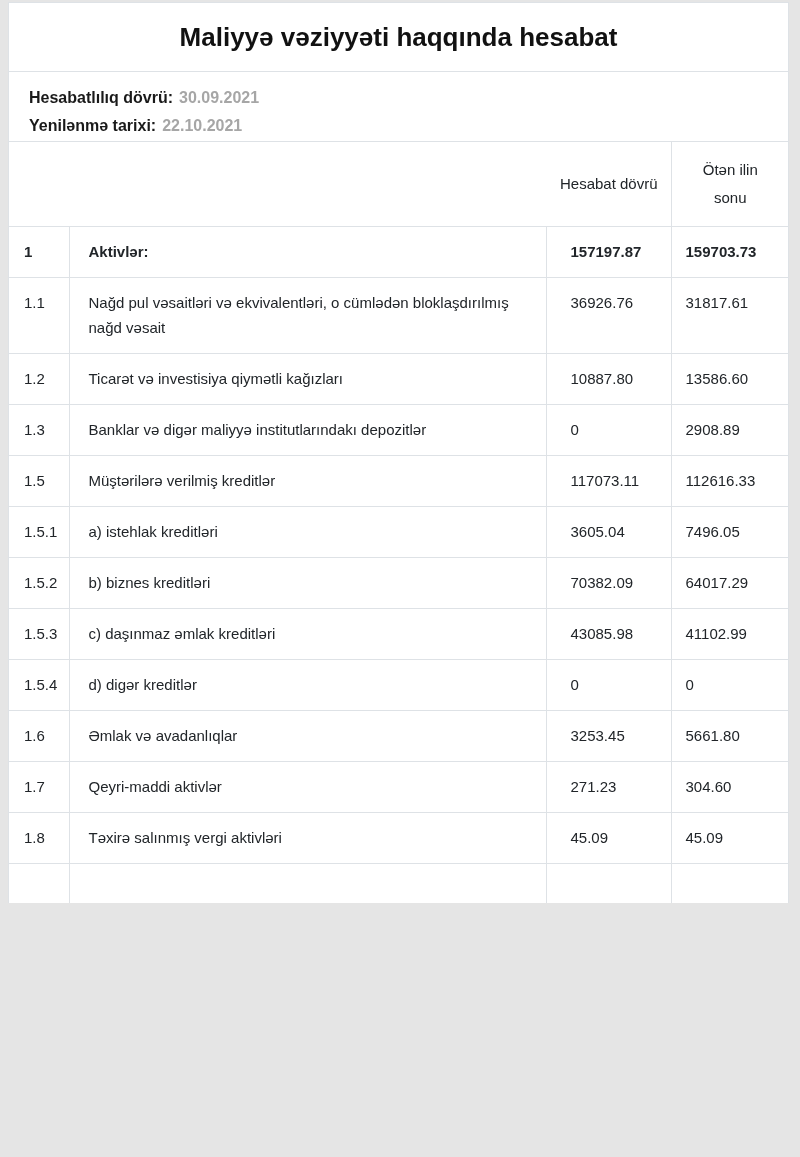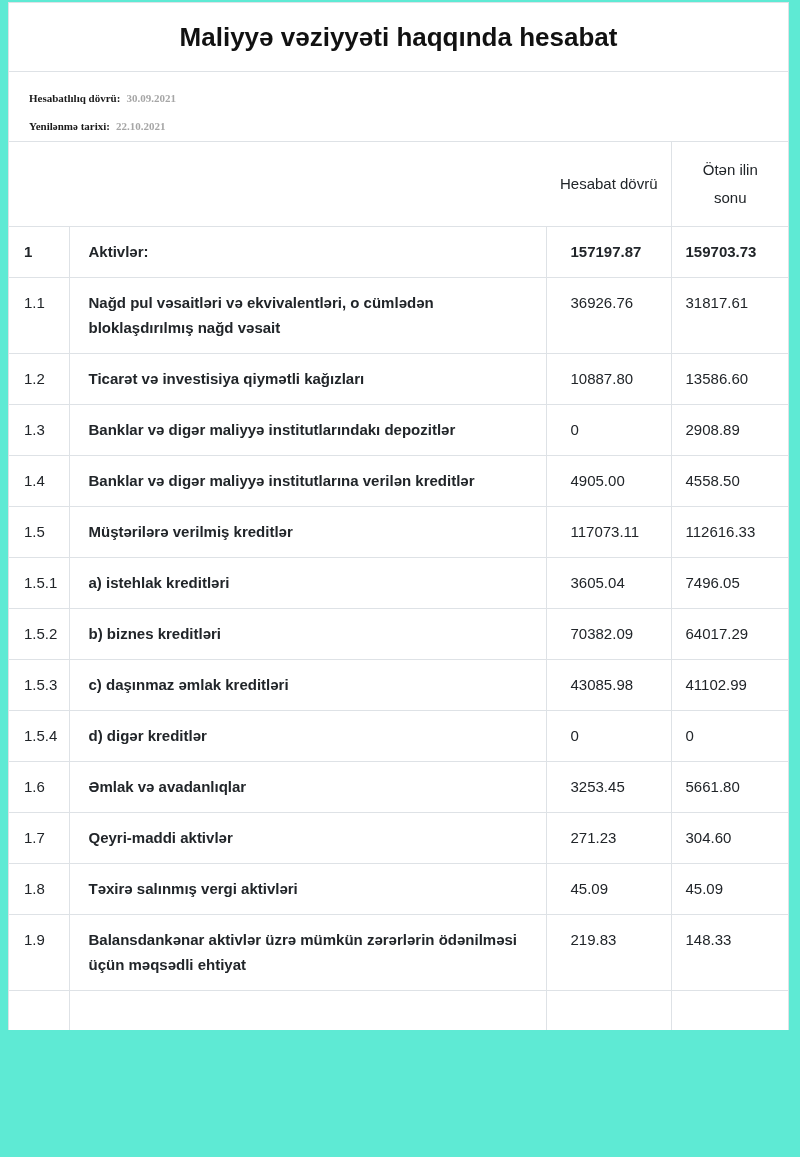--- a/index.html
+++ b/index.html
@@ -3,38 +3,38 @@
 <meta charset="utf-8">
 <style>
   * { margin: 0; padding: 0; box-sizing: border-box; }
   html, body {
     width: 800px; height: 1157px;
     background: #ffffff;
     overflow: hidden;
     font-family: "Liberation Sans", "DejaVu Sans", sans-serif;
     color: #212529;
   }
-  .page { position: relative; width: 800px; height: 1157px; background: #5eead4; }
+  .page { position: relative; width: 800px; height: 1157px; background: #e5e5e5; }
   .report {
     position: absolute; left: 8px; top: 2px; width: 781px;
     border: 1px solid #dee2e6; border-bottom: none;
     background: #fff;
   }
   .title-block {
     height: 69px; border-bottom: 1px solid #dee2e6;
     display: flex; align-items: center; justify-content: center;
   }
   .title-block h1 {
     font-size: 26px; font-weight: 700; letter-spacing: 0; color: #111;
   }
   .meta-block {
     height: 70px; border-bottom: 1px solid #dee2e6;
     padding: 12px 20px 0 20px;
   }
-  .meta-line { line-height: 28px; font-size: 11px; font-family: Liberation Serif, serif; }
+  .meta-line { line-height: 28px; font-size: 16px; }
   .meta-label { font-weight: 700; color: #1a1a1a; }
   .meta-value { font-weight: 700; color: #a6a6a6; margin-left: 6px; }
 
   table.report-table {
     width: 100%;
     border-collapse: collapse;
     border: hidden; 
     table-layout: fixed;
   }
   .report-table td {
@@ -47,21 +47,21 @@
     word-wrap: break-word;
   }
   
   .head-row td { height: 84px; vertical-align: middle; padding: 0; }
   .head-current { text-align: right; padding-right: 13px !important; font-size: 15px; }
   .head-prev { text-align: center; margin-left: 34px; }
   .head-prev-inner { display: block; max-width: 80px; margin: 0 auto; line-height: 28px; }
 
   
   .c-no    { padding-left: 15px !important; }
-  .c-label { padding-left: 19px !important; font-weight: bold; }
+  .c-label { padding-left: 19px !important; }
   .c-val   { padding-left: 24px !important; }
   .c-val2  { padding-left: 14px !important; margin-top: 16px; }
   tr.bold-row td { font-weight: 700; }
 
   .partial-row td { height: 40px; padding: 0; border-bottom: none; }
 </style>
 </head>
 <body>
 
 <div class="page">
@@ -114,26 +114,20 @@
     <td class="c-val">10887.80</td>
     <td class="c-val c-val2">13586.60</td>
   </tr>
           <tr>
     <td class="c-no">1.3</td>
     <td class="c-label">Banklar və digər maliyyə institutlarındakı depozitlər</td>
     <td class="c-val">0</td>
     <td class="c-val c-val2">2908.89</td>
   </tr>
           <tr>
-    <td class="c-no">1.4</td>
-    <td class="c-label">Banklar və digər maliyyə institutlarına verilən kreditlər</td>
-    <td class="c-val">4905.00</td>
-    <td class="c-val c-val2">4558.50</td>
-  </tr>
-          <tr>
     <td class="c-no">1.5</td>
     <td class="c-label">Müştərilərə verilmiş kreditlər</td>
     <td class="c-val">117073.11</td>
     <td class="c-val c-val2">112616.33</td>
   </tr>
           <tr>
     <td class="c-no">1.5.1</td>
     <td class="c-label">a) istehlak kreditləri</td>
     <td class="c-val">3605.04</td>
     <td class="c-val c-val2">7496.05</td>
@@ -167,26 +161,20 @@
     <td class="c-label">Qeyri-maddi aktivlər</td>
     <td class="c-val">271.23</td>
     <td class="c-val c-val2">304.60</td>
   </tr>
           <tr>
     <td class="c-no">1.8</td>
     <td class="c-label">Təxirə salınmış vergi aktivləri</td>
     <td class="c-val">45.09</td>
     <td class="c-val c-val2">45.09</td>
   </tr>
-          <tr>
-    <td class="c-no">1.9</td>
-    <td class="c-label">Balansdankənar aktivlər üzrə mümkün zərərlərin ödənilməsi üçün məqsədli ehtiyat</td>
-    <td class="c-val">219.83</td>
-    <td class="c-val c-val2">148.33</td>
-  </tr>
           <tr class="partial-row">
           <td></td>
           <td></td>
           <td></td>
           <td></td>
         </tr>
       </tbody>
     </table>
 
   </div>

